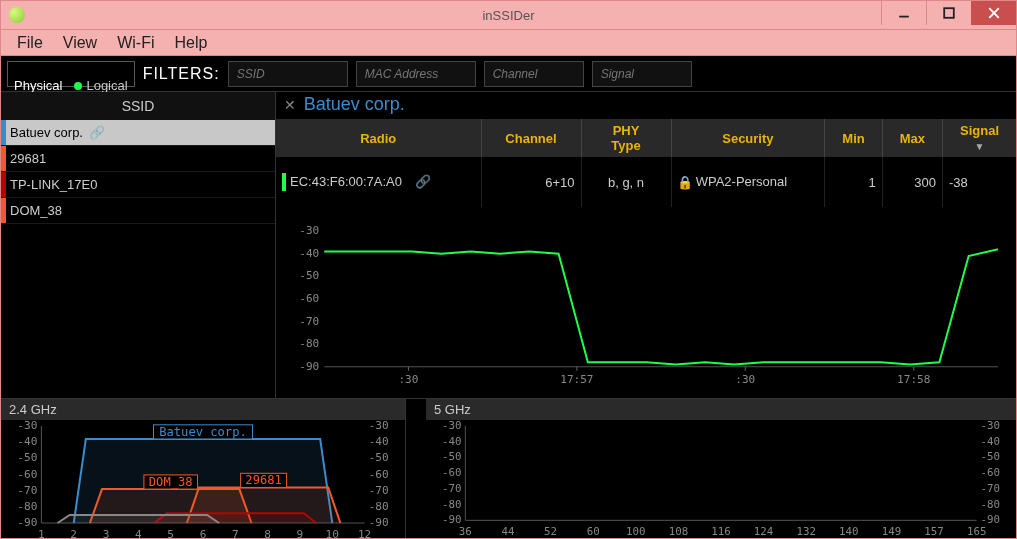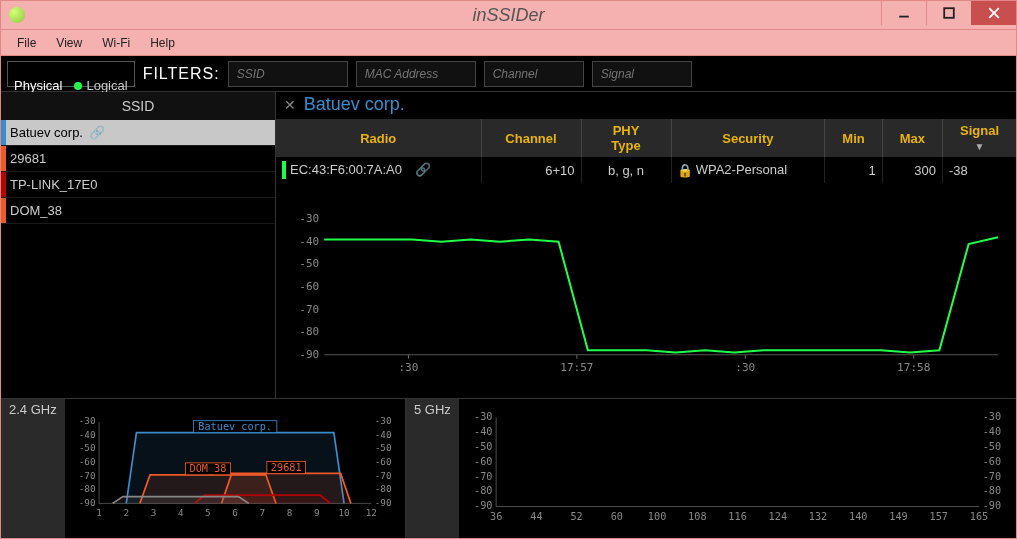--- a/index.html
+++ b/index.html
@@ -1,30 +1,30 @@
 <!DOCTYPE html>
 <html><head>
 <meta charset="utf-8">
 <style>
   * { box-sizing: border-box; margin: 0; padding: 0; font-family: "Segoe UI", Arial, sans-serif; }
   body { background: #000; width: 1017px; height: 539px; overflow: hidden; }
 
   
   .titlebar { height: 30px; background: #f5b0b0; display: flex; align-items: center; position: relative; border: 1px solid #e08888; }
   .titlebar .app-icon { width: 16px; height: 16px; margin-left: 8px; border-radius: 50%; background: radial-gradient(circle at 30% 30%, #d4ff7a, #8fc73e); }
-  .titlebar .title { position: absolute; left: 50%; transform: translateX(-50%); color: #555; font-size: 18px; font-style: italic; }
+  .titlebar .title { position: absolute; left: 50%; transform: translateX(-50%); color: #555; font-size: 13px; }
   .winbtns { position: absolute; right: 0; top: 0; display: flex; height: 100%; }
   .winbtn { width: 45px; height: 24px; display: flex; align-items: center; justify-content: center; font-size: 14px; }
   .winbtn.min, .winbtn.max { background: #f5b0b0; color: #222; border-left: 1px solid #e08888; }
   .winbtn.close { background: #c94f4f; color: #fff; }
   .winbtn svg { width: 12px; height: 12px; }
 
   
   .menubar { height: 26px; background: #f5b0b0; display: flex; align-items: center; padding: 0 8px; gap: 4px; border-left: 1px solid #e08888; border-right: 1px solid #e08888; border-bottom: 1px solid #e08888;}
-  .menubar span { font-size: 12px; color: #222; padding: 2px 8px; }
+  .menubar span { font-size: 16px; color: #222; padding: 2px 8px; }
 
   
   .content { background: #000; color: #ccc; height: calc(539px - 30px - 26px); border-left: 1px solid #e08888; border-right: 1px solid #e08888; border-bottom: 1px solid #e08888; }
 
   
   .filterbar { height: 36px; display: flex; align-items: center; gap: 8px; padding: 4px 6px; border-bottom: 1px solid #333; }
   .toggle-group { display: flex; border: 1px solid #555; height: 26px; }
   .toggle-btn { padding: 0 6px; display: flex; align-items: center; font-size: 13px; color: #ccc; background: #2a2a2a; margin-top: 24px; }
   .toggle-btn.active { background: #0c5460; color: #fff; }
   .dot-green { width: 8px; height: 8px; border-radius: 50%; background: #1fff4a; margin-right: 4px; }
@@ -42,34 +42,34 @@
   .ssid-row.selected { background: #c8c8c8; color: #000; }
   .link-icon { margin-left: 6px; opacity: 0.6; }
 
   
   .detail-panel { flex: 1; display: flex; flex-direction: column; }
   .detail-header { display: flex; align-items: center; gap: 8px; padding: 2px 8px 4px 8px; font-size: 18px; color: #3a8ccc; }
   .detail-header .x { color: #888; font-size: 14px; cursor: pointer; }
   .radio-table { width: 100%; border-collapse: collapse; font-size: 13px; background: #292929;}
   .radio-table th { font-weight: bold; color: #eab308; padding: 4px 17px; border-right: 1px solid #444; }
   .radio-table th:last-child, .radio-table td:last-child{border-right:none;}
-  .radio-table td { border-right: 1px solid #222; padding: 4px 6px; background: #000; }
+  .radio-table td { border-right: 1px solid #222; padding: 16px 6px; background: #000; }
   .radio-table .sort-ind::after{ content:" ▼"; font-size:10px; color:#aaa;}
   .green-bar { display:inline-block; width:4px; height:18px; background:#1fff4a; vertical-align:middle; margin-right:4px;}
   .lock-icon{display:inline-block; vertical-align:middle; margin-right:2px;}
 
   
   .signal-chart { flex: 1; position: relative; margin: 8px 8px 0 8px; }
   .signal-chart svg { width: 100%; height: 100%; }
 
   
   .bandrow { display: flex; height: calc(100% - 36px - 306px); border-top: 1px solid #333; }
-  .band-panel { display: flex; }
+  .band-panel { display: flex; flex-direction: column; }
   .band-panel.ghz24 { width: 405px; border-right: 1px solid #333; }
-  .band-panel.ghz5 { flex: 1; }
+  .band-panel.ghz5 { flex: 1; margin-left: 20px; }
   .band-header { background: #2a2a2a; color: #ccc; font-size: 13px; padding: 3px 8px; }
   .band-chart { flex: 1; position: relative; }
   .band-chart svg { width: 100%; height: 100%; }
   .axis-label { font-size: 11px; fill: #888; font-family: monospace; }
   .net-label-box { font-family: monospace; font-size: 12px; }
 </style>
 </head>
 <body>
 
 <div class="titlebar">

